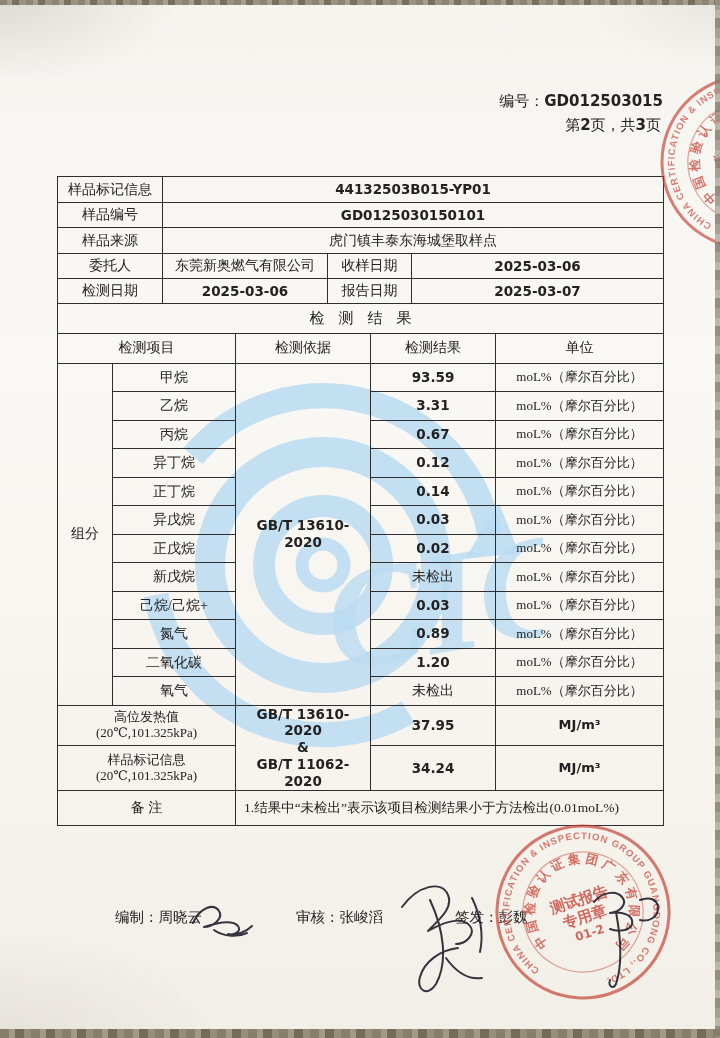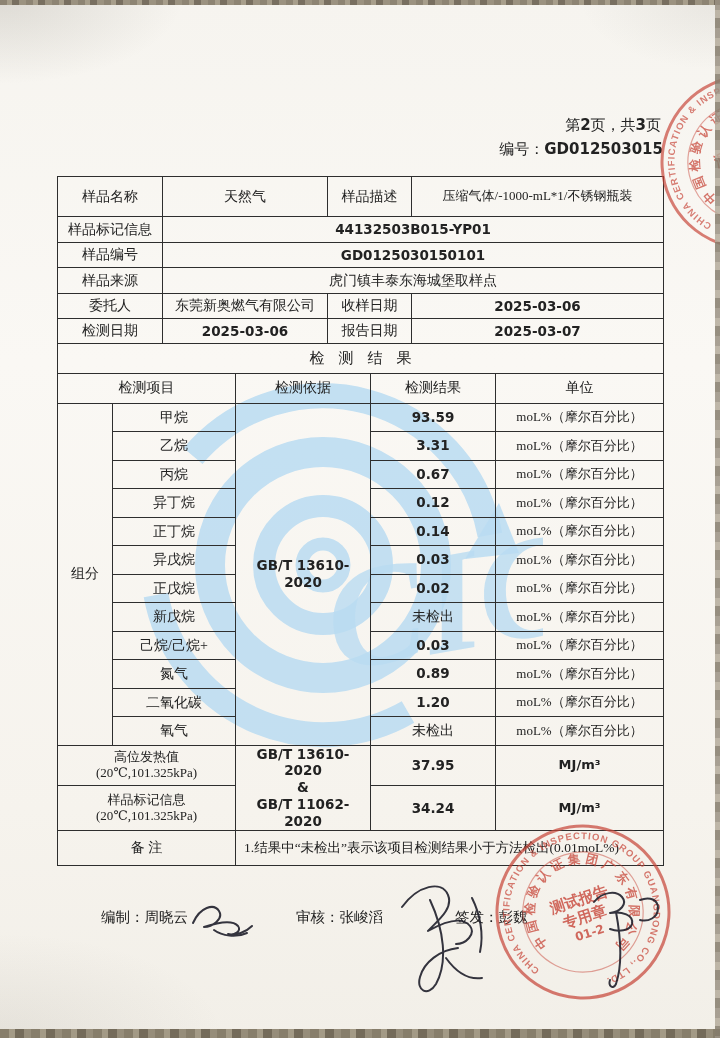--- a/index.html
+++ b/index.html
@@ -11,38 +11,38 @@
       radial-gradient(ellipse 300px 140px at 0% 100%, rgba(110,104,92,.10), transparent 75%),
       linear-gradient(180deg,#f6f4ef 0%,#faf8f4 35%,#f6f3ed 78%,#f2efe8 100%);}
   .edge-top{position:absolute;top:0;left:0;width:720px;height:5px;z-index:6;
     background:repeating-linear-gradient(90deg,#8d8473 0 7px,#a79e8b 7px 12px,#786f60 12px 19px,#9b9280 19px 26px);}
   .edge-bottom{position:absolute;bottom:0;left:0;width:720px;height:9px;z-index:6;
     background:repeating-linear-gradient(90deg,#877e6b 0 9px,#a39a86 9px 15px,#746b5a 15px 24px,#968d7a 24px 31px);}
   .edge-right{position:absolute;top:0;right:0;width:5px;height:1038px;z-index:6;
     background:repeating-linear-gradient(180deg,#9a9183 0 10px,#b4ab9b 10px 18px,#857c6c 18px 28px);opacity:.85;}
   .title{position:absolute;top:50px;left:0;width:720px;text-align:center;
     font-size:31px;font-weight:bold;letter-spacing:21px;text-indent:21px;color:#141414;z-index:2;}
-  .refline{position:absolute;top:92px;right:57px;font-size:15px;z-index:2;margin-top:48px;}
+  .refline{position:absolute;top:92px;right:57px;font-size:15px;z-index:2;}
   .pageline{position:absolute;top:116px;right:59px;font-size:15px;z-index:2;}
   .num{font-family:"DejaVu Sans","Liberation Sans",sans-serif;font-weight:bold;}
   .tblwrap{position:absolute;left:57px;top:176px;z-index:2;}
   table{border-collapse:collapse;table-layout:fixed;width:606px;background:transparent;}
   td{border:1.4px solid #2e2e2e;text-align:center;vertical-align:middle;padding:0 2px;
      font-size:14px;line-height:1.25;overflow:hidden;}
   .t2{margin-top:-1.4px;}
   .small{font-size:13px;}
   .vnum{font-family:"DejaVu Sans","Liberation Sans",sans-serif;font-weight:bold;font-size:13.5px;}
   .sechead{font-size:15px;letter-spacing:14px;text-indent:14px;}
   .crow{height:28.5px;}
   .unitcell{font-size:13px;}
   .notecell{text-align:left;padding-left:8px;font-size:13.5px;}
   .endline{position:absolute;top:860px;left:0;width:720px;text-align:center;font-size:13px;
     letter-spacing:1px;color:#1e1e1e;z-index:2;}
   .footer-item{position:absolute;top:908px;font-size:14.5px;z-index:2;white-space:nowrap;}
-  .f1{left:101px;} .f2{left:296px;} .f3{left:455px;}
+  .f1{left:115px;} .f2{left:296px;} .f3{left:455px;}
   .wm{position:absolute;left:103px;top:345px;z-index:1;pointer-events:none;}
   .stamp-b{position:absolute;left:483px;top:812px;z-index:3;pointer-events:none;}
   .stamp-t{position:absolute;left:648px;top:62px;z-index:3;pointer-events:none;}
   .sigs{position:absolute;left:0;top:0;z-index:4;pointer-events:none;}
 </style>
 </head>
 <body>
 
 <div class="page">
 
@@ -68,26 +68,20 @@
   <div class="tblwrap">
 
     <table>
       <colgroup>
           <col style="width:105px">
           <col style="width:165px">
           <col style="width:84px">
           <col style="width:252px">
         </colgroup>
       <tbody>
-          <tr style="height:40px">
-        <td>样品名称</td>
-        <td>天然气</td>
-        <td>样品描述</td>
-        <td class="small">压缩气体/-1000-mL*1/不锈钢瓶装</td>
-      </tr>
       <tr style="height:26px">
         <td>样品标记信息</td>
         <td colspan="3" class="vnum">44132503B015-YP01</td>
       </tr>
       <tr style="height:25px">
         <td>样品编号</td>
         <td colspan="3" class="vnum">GD0125030150101</td>
       </tr>
       <tr style="height:26px">
         <td>样品来源</td>

